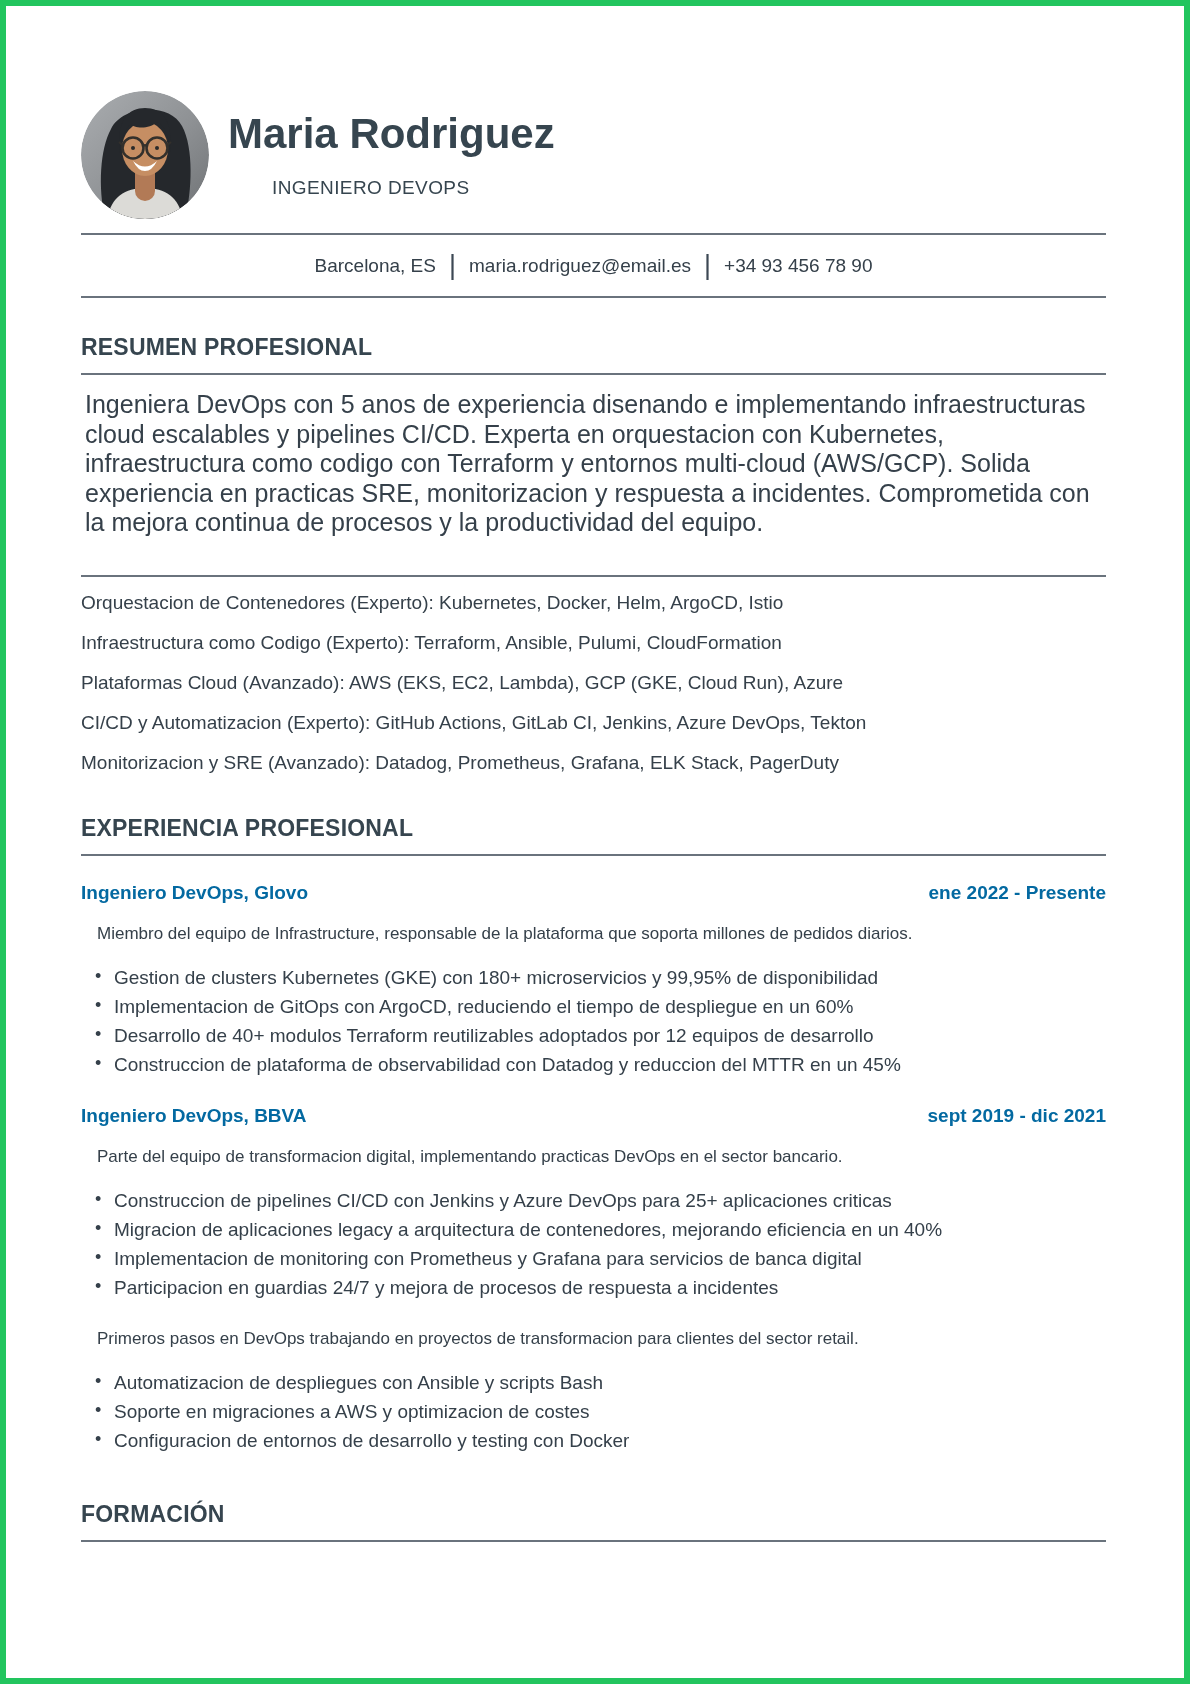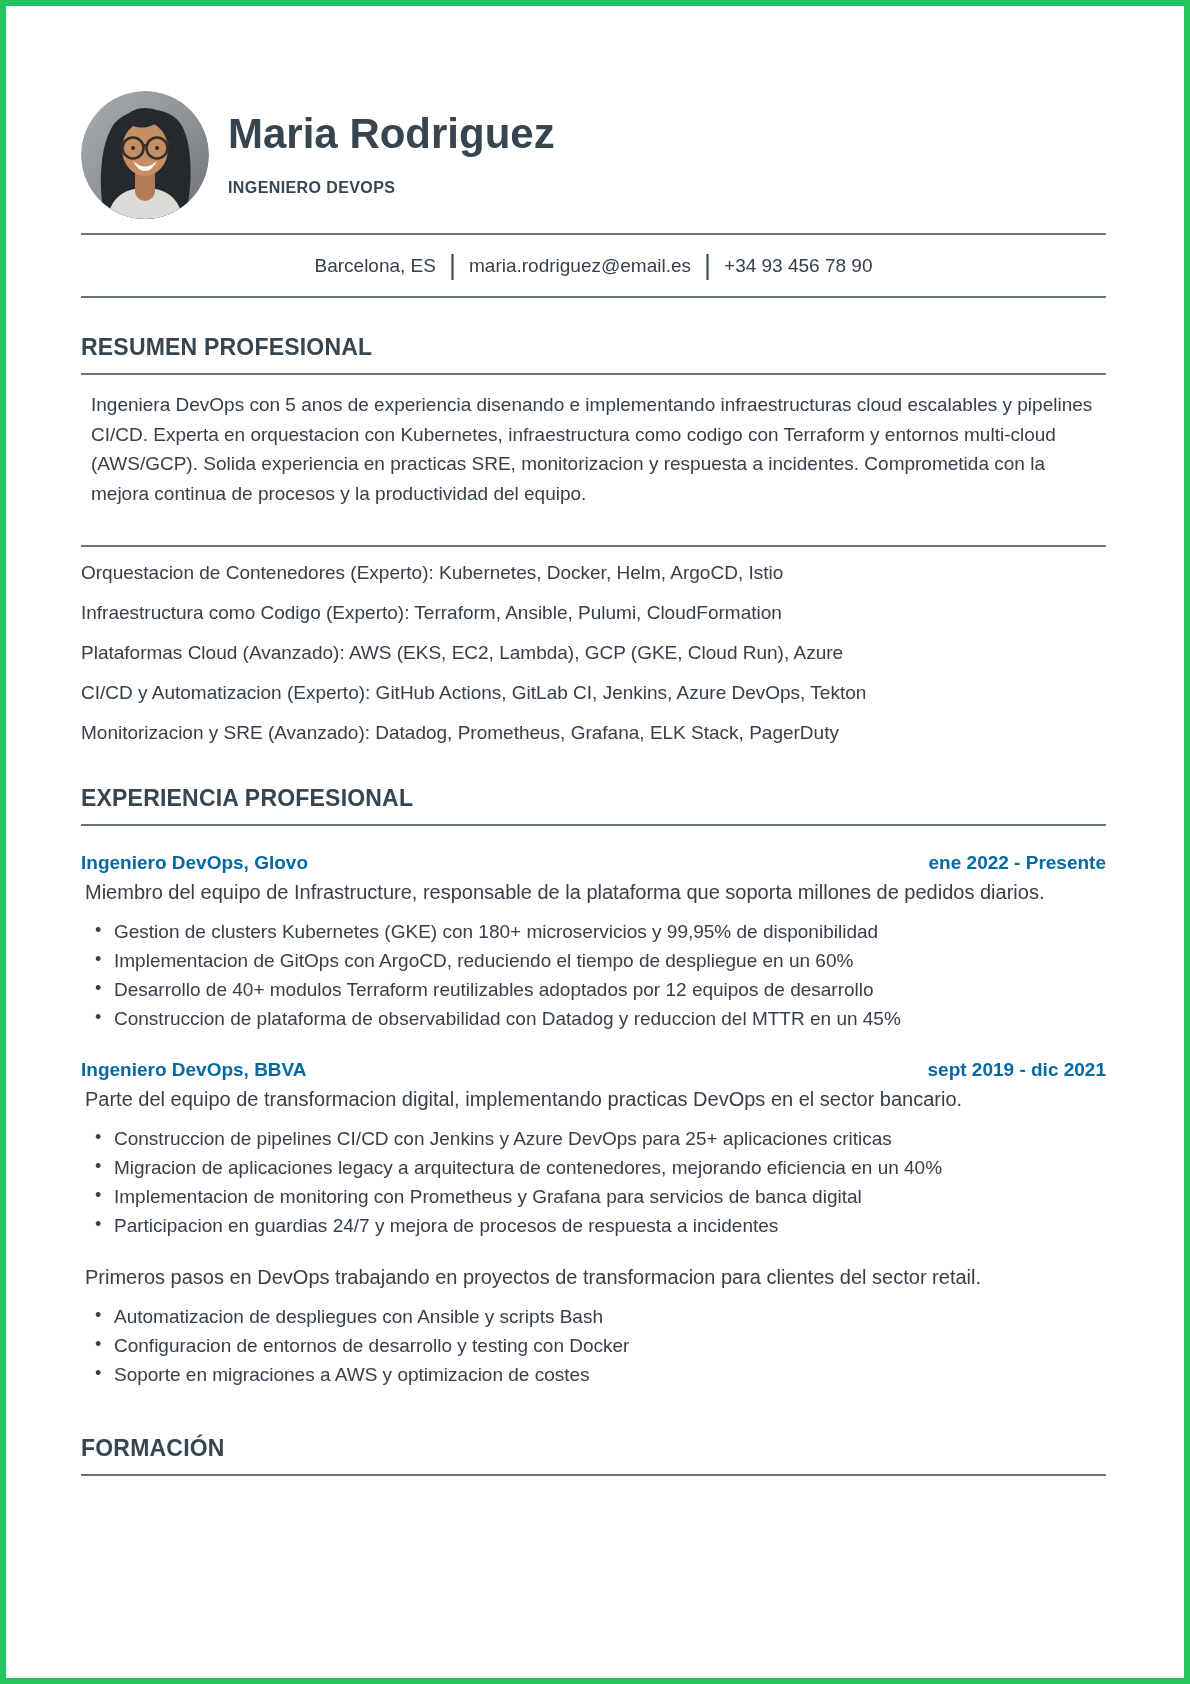--- a/index.html
+++ b/index.html
@@ -10,47 +10,47 @@
     font-family:"Liberation Sans","DejaVu Sans",sans-serif;
     color:#35404a;
   }
 
   
   .header { display:flex; align-items:center; padding-top:85px; }
   .avatar { width:128px; height:128px; border-radius:50%; overflow:hidden; flex:0 0 auto; }
   .avatar svg { display:block; }
   .header-text { margin-left:19px; }
   h1 { margin:0; font-size:42px; line-height:48px; font-weight:700; color:#36454f; }
-  .job-title-main { margin-top:17px; font-size:16px; line-height:26px; font-weight:700;
-    color:#36454f; letter-spacing:0.4px; }
+  .job-title-main { margin-top:17px; font-size:19px; line-height:26px; font-weight:400;
+    color:#36454f; letter-spacing:0.4px;margin-left:44px; }
 
   .rule { height:2px; background:#6a737d; }
   .rule-a { margin-top:14px; }
 
   .contact { display:flex; justify-content:center; align-items:center; gap:13px;
     margin:19px 0 18px 0; font-size:19px; line-height:24px; color:#35404a; }
   .sep { font-size:27px; font-weight:400; color:#3c4854; line-height:24px;
     position:relative; top:-1px; }
 
   
   section h2 { margin:0; font-size:23px; line-height:27px; font-weight:700;
     color:#36454f; letter-spacing:0.2px; }
   .h-rule { height:2px; background:#6a737d; margin-top:12px; }
   .sec-summary { margin-top:36px; }
-  .summary-text { margin:15px 0 0 10px; font-size:19px; line-height:29.5px; max-width:1010px; }
+  .summary-text { margin:15px 0 0 4px; font-size:25px; line-height:29.5px; max-width:1010px; }
 
   .sec-skills { margin-top:37px; }
   .skill-list { margin-top:4px; }
   .skill-item { font-size:19px; line-height:29px; margin-top:11px; }
 
   .sec-exp { margin-top:38px; }
   .job { margin-top:24px; }
   .job-head { display:flex; justify-content:space-between; align-items:baseline;
     font-size:19px; line-height:25px; font-weight:700; color:#0369a1; }
-  .job-desc { margin:4px; font-size:20px; line-height:26px; max-width:985px; }
+  .job-desc { margin:16px; font-size:17px; line-height:26px; max-width:985px; }
   .bullets { list-style:none; margin:12px 0 0 0; padding:0; }
   .bullets li { position:relative; padding-left:33px; font-size:19px; line-height:29px; }
   .bullets li::before { content:"\2022"; position:absolute; left:14px; top:-1px;
     font-size:18px; color:#35404a; }
 
   .sec-edu { margin-top:46px; }
 </style>
 </head>
 <body>
 
@@ -150,22 +150,22 @@
         <li>Migracion de aplicaciones legacy a arquitectura de contenedores, mejorando eficiencia en un 40%</li>
         <li>Implementacion de monitoring con Prometheus y Grafana para servicios de banca digital</li>
         <li>Participacion en guardias 24/7 y mejora de procesos de respuesta a incidentes</li>
       </ul>
     </article>
 
     <article class="job">
       <p class="job-desc">Primeros pasos en DevOps trabajando en proyectos de transformacion para clientes del sector retail.</p>
       <ul class="bullets">
         <li>Automatizacion de despliegues con Ansible y scripts Bash</li>
+        <li>Soporte en migraciones a AWS y optimizacion de costes</li>
         <li>Configuracion de entornos de desarrollo y testing con Docker</li>
-        <li>Soporte en migraciones a AWS y optimizacion de costes</li>
       </ul>
     </article>
   </section>
 
   <section class="sec-edu">
     <h2>FORMACIÓN</h2>
     <div class="h-rule"></div>
   </section>
 
 </div>

